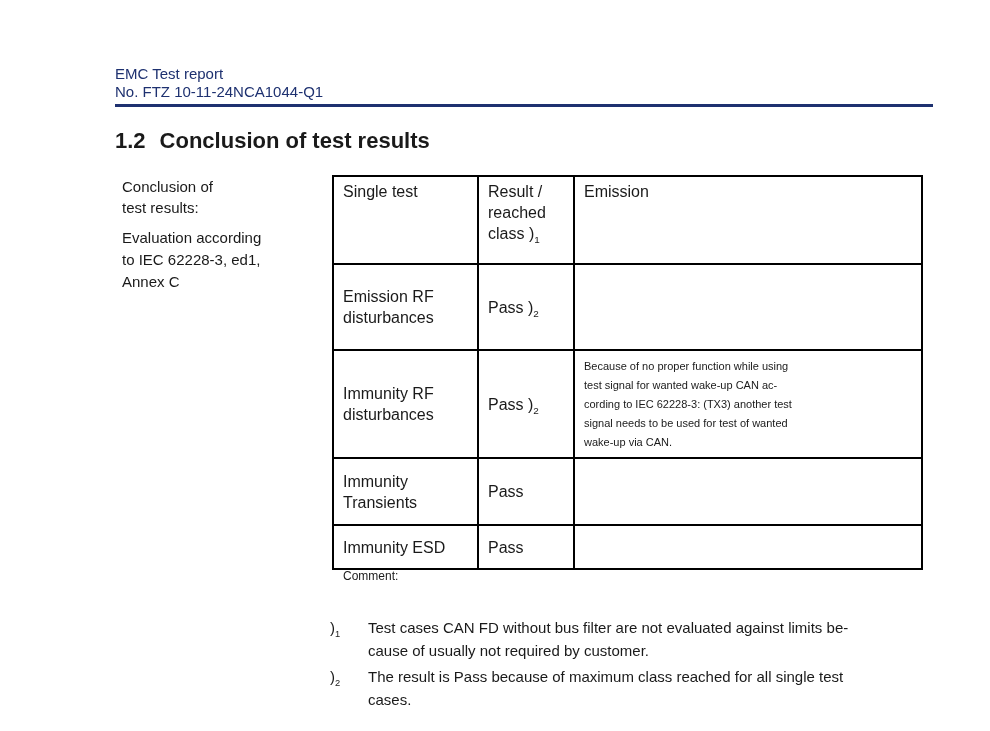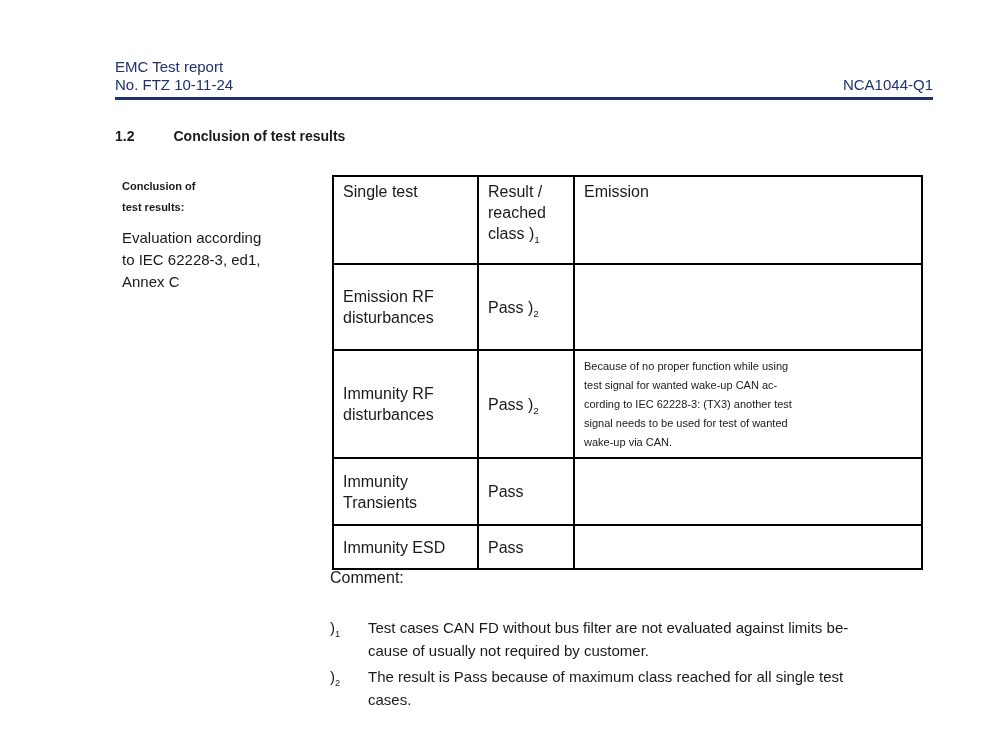--- a/index.html
+++ b/index.html
@@ -10,54 +10,53 @@
     background: #ffffff;
     font-family: "Liberation Sans", sans-serif;
     color: var(--text, #1a1a1a);
     overflow: hidden;
   }
 
   
   .doc-header {
     position: absolute;
     left: 115px;
-    top: 58px;
+    top: 65px;
     width: 818px;
     display: flex;
-    justify-content: space-between;
     align-items: flex-end;
     border-bottom: 3px solid var(--accent, #1e3170);
     padding-bottom: 3px;
     color: var(--accent, #1e3170);
     font-size: 15px;
     line-height: 18px;
   }
 
   
   .section-heading {
     position: absolute;
     left: 115px;
     top: 128px;
     display: flex;
-    gap: 39px;
-    font-size: 14px;
+    gap: 14px;
+    font-size: 22px;
     font-weight: bold;
     color: var(--text, #1a1a1a);
   }
 
   
   .sidebar {
     position: absolute;
     left: 122px;
     top: 176px;
     width: 200px;
   }
   .sidebar-label {
-    font-size: 11px;
-    font-weight: bold;
+    font-size: 15px;
+    font-weight: normal;
     line-height: 21px;
     white-space: pre-line;
   }
   .sidebar-body {
     margin-top: 9px;
     font-size: 15px;
     line-height: 22px;
     white-space: pre-line;
   }
 
@@ -99,23 +98,23 @@
     vertical-align: middle;
   }
   .results-table sub {
     font-size: 0.62em;
     line-height: 0;
   }
 
   
   .comment-label {
     position: absolute;
-    left: 330px;
+    left: 343px;
     top: 569px;
-    font-size: 16px;
+    font-size: 12px;
   }
   .footnotes {
     position: absolute;
     left: 330px;
     top: 616px;
     width: 598px;
     font-size: 15px;
     line-height: 23px;
   }
   .footnote { display: flex; }

